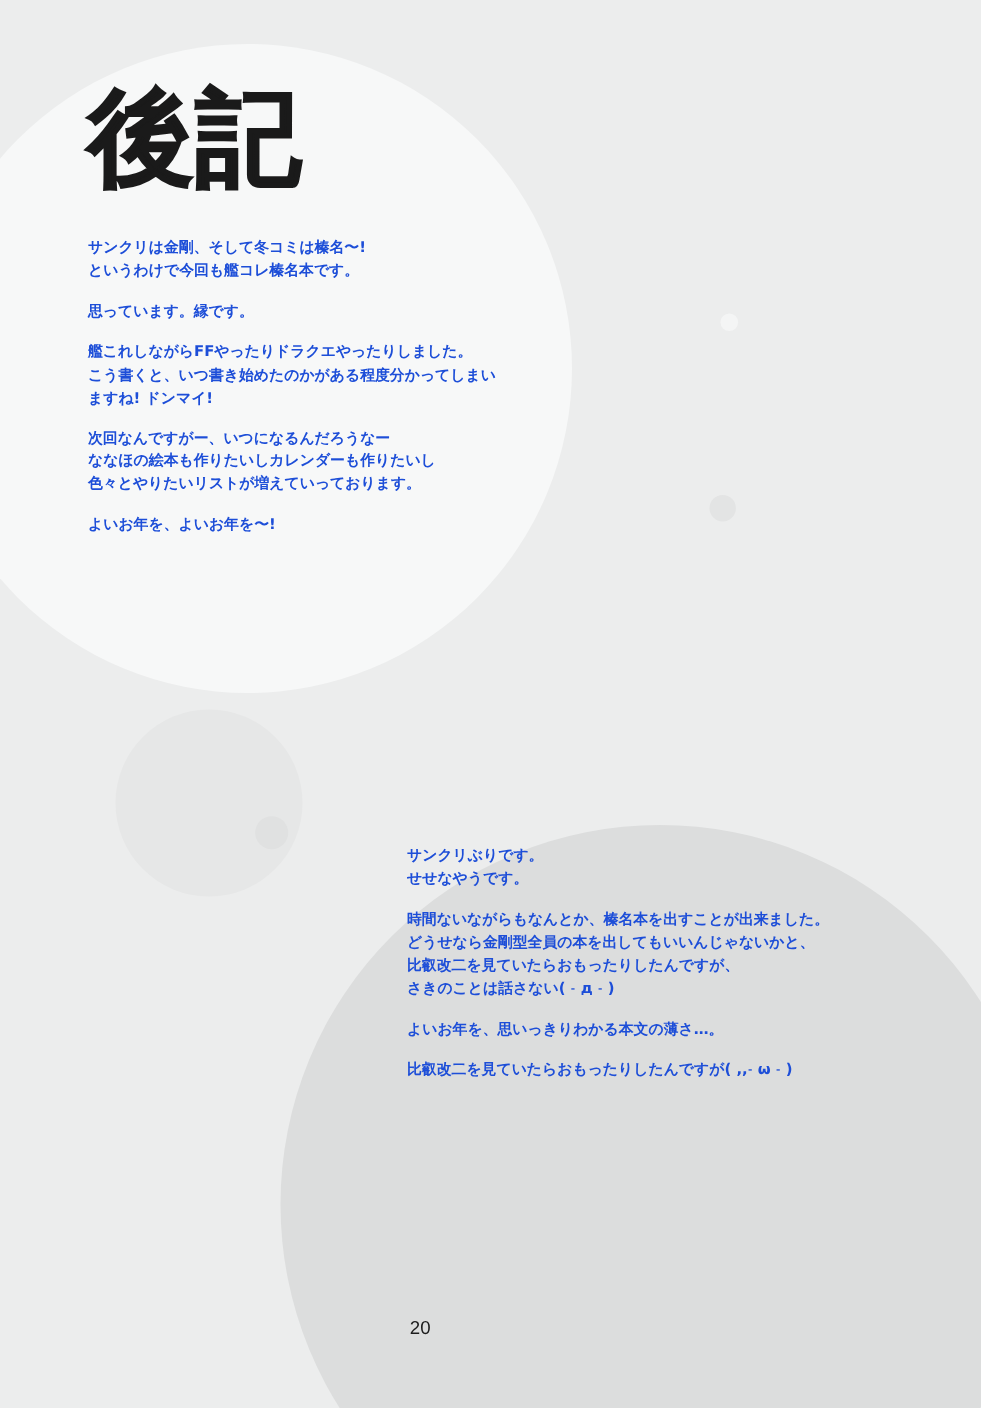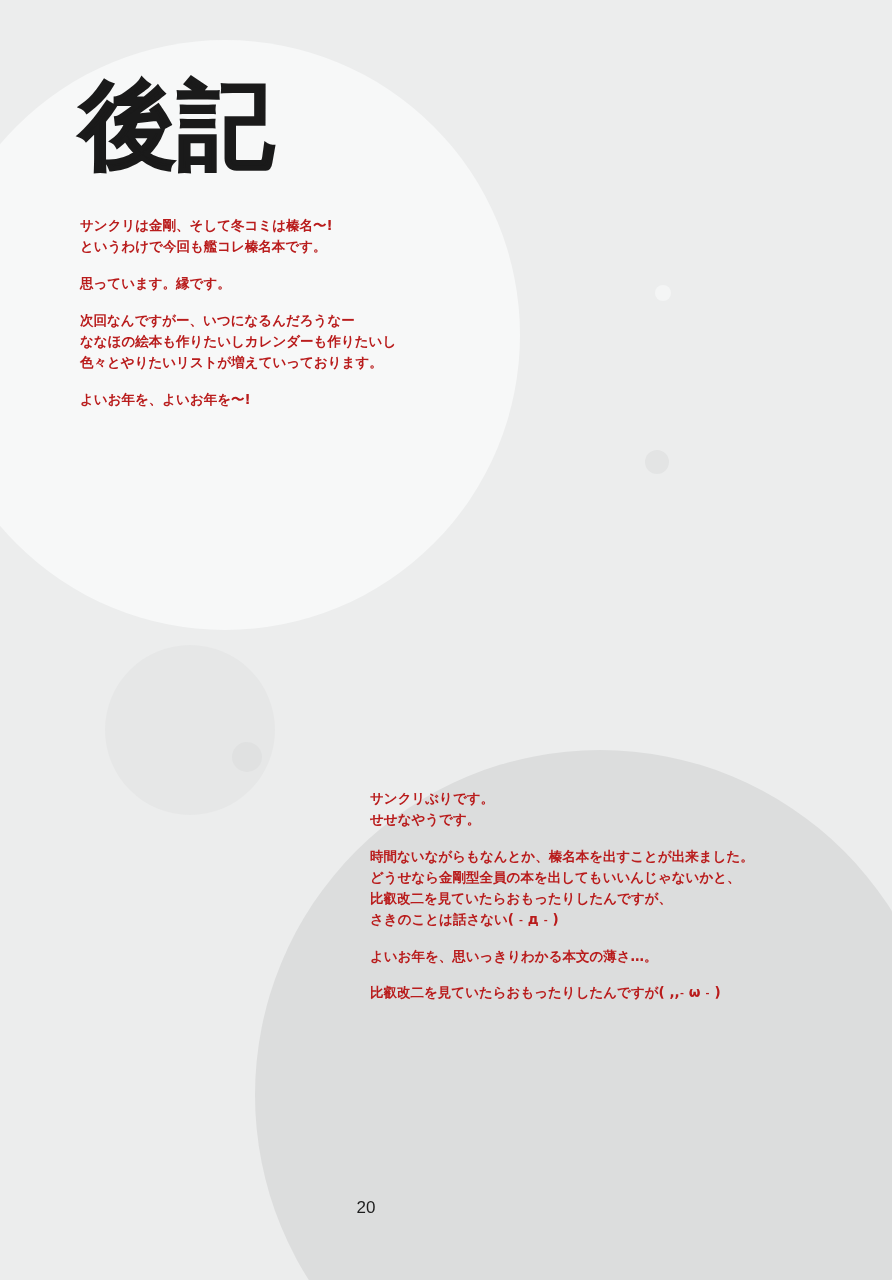--- a/index.html
+++ b/index.html
@@ -84,44 +84,44 @@
     letter-spacing: 2px;
     color: #1a1a1a;
     margin: 0 0 34px 0;
     -webkit-text-stroke: 2px #1a1a1a;
   }
   .para {
     font-family: "DejaVu Sans", "Liberation Sans", sans-serif;
     font-size: 13.5px;
     font-weight: bold;
     line-height: 1.55;
-    color: #b91c1c;
+    color: #1d4ed8;
     margin: 0 0 16px 0;
     white-space: pre-line;
   }
 
   
   .bottom-block {
     position: absolute;
     left: 370px;
-    top: 788px;
+    top: 768px;
     width: 470px;
   }
   .bottom-block .para {
     font-size: 13.5px;
     margin-bottom: 16px;
   }
   .gap-extra {
     margin-bottom: 26px;
   }
 
   
   .page-number {
     position: absolute;
-    left: 0;
+    left: 16px;
     top: 1198px;
     width: 732px;
     text-align: center;
     font-family: "Liberation Sans", sans-serif;
     font-size: 17px;
     color: #1d1d1d;
   }
 </style>
 </head>
 <body>
@@ -133,20 +133,23 @@
   <div class="bubble bubble-top-dot"></div>
   <div class="bubble bubble-right-dot1"></div>
   <div class="bubble bubble-right-dot2"></div>
   <div class="bubble bubble-bottom-big"></div>
 
   <div class="top-block">
     <h1 class="heading">後記</h1>
     <p class="para">サンクリは金剛、そして冬コミは榛名〜!
 というわけで今回も艦コレ榛名本です。</p>
     <p class="para">思っています。縁です。</p>
+    <p class="para">艦これしながらFFやったりドラクエやったりしました。
+こう書くと、いつ書き始めたのかがある程度分かってしまい
+ますね! ドンマイ!</p>
     <p class="para">次回なんですがー、いつになるんだろうなー
 ななほの絵本も作りたいしカレンダーも作りたいし
 色々とやりたいリストが増えていっております。</p>
     <p class="para">よいお年を、よいお年を〜!</p>
   </div>
 
   <div class="bottom-block">
     <p class="para">サンクリぶりです。
 せせなやうです。</p>
     <p class="para">時間ないながらもなんとか、榛名本を出すことが出来ました。

